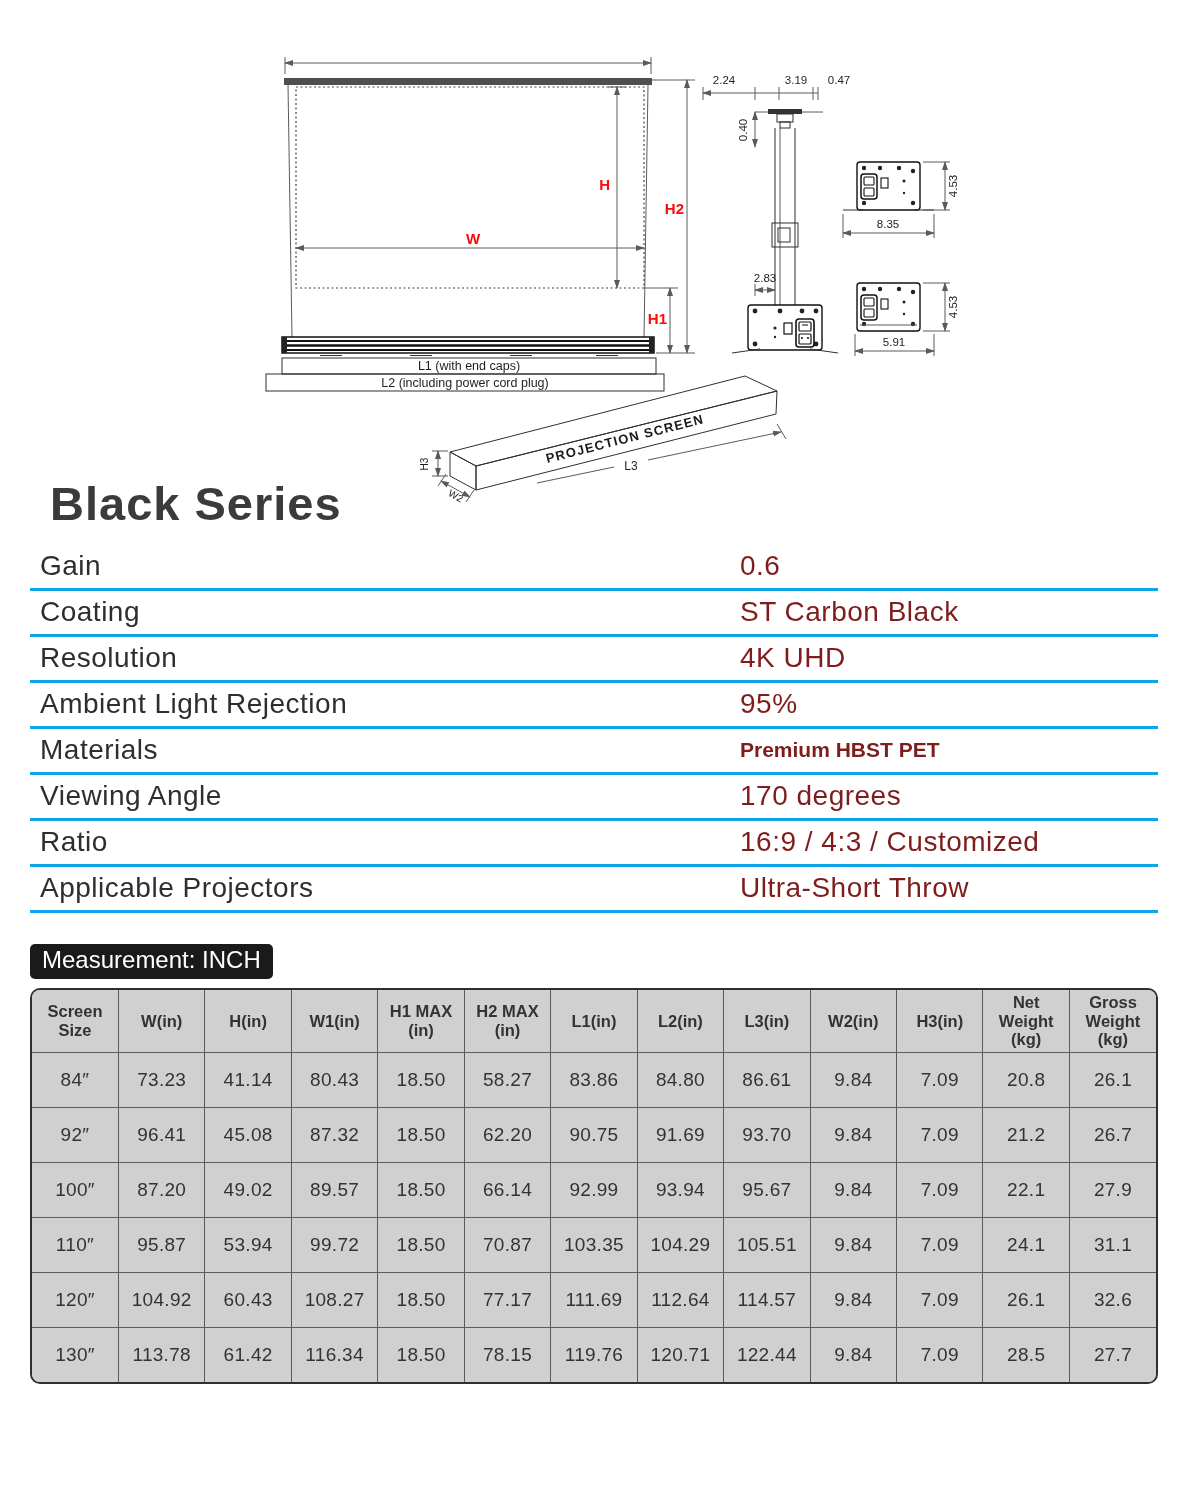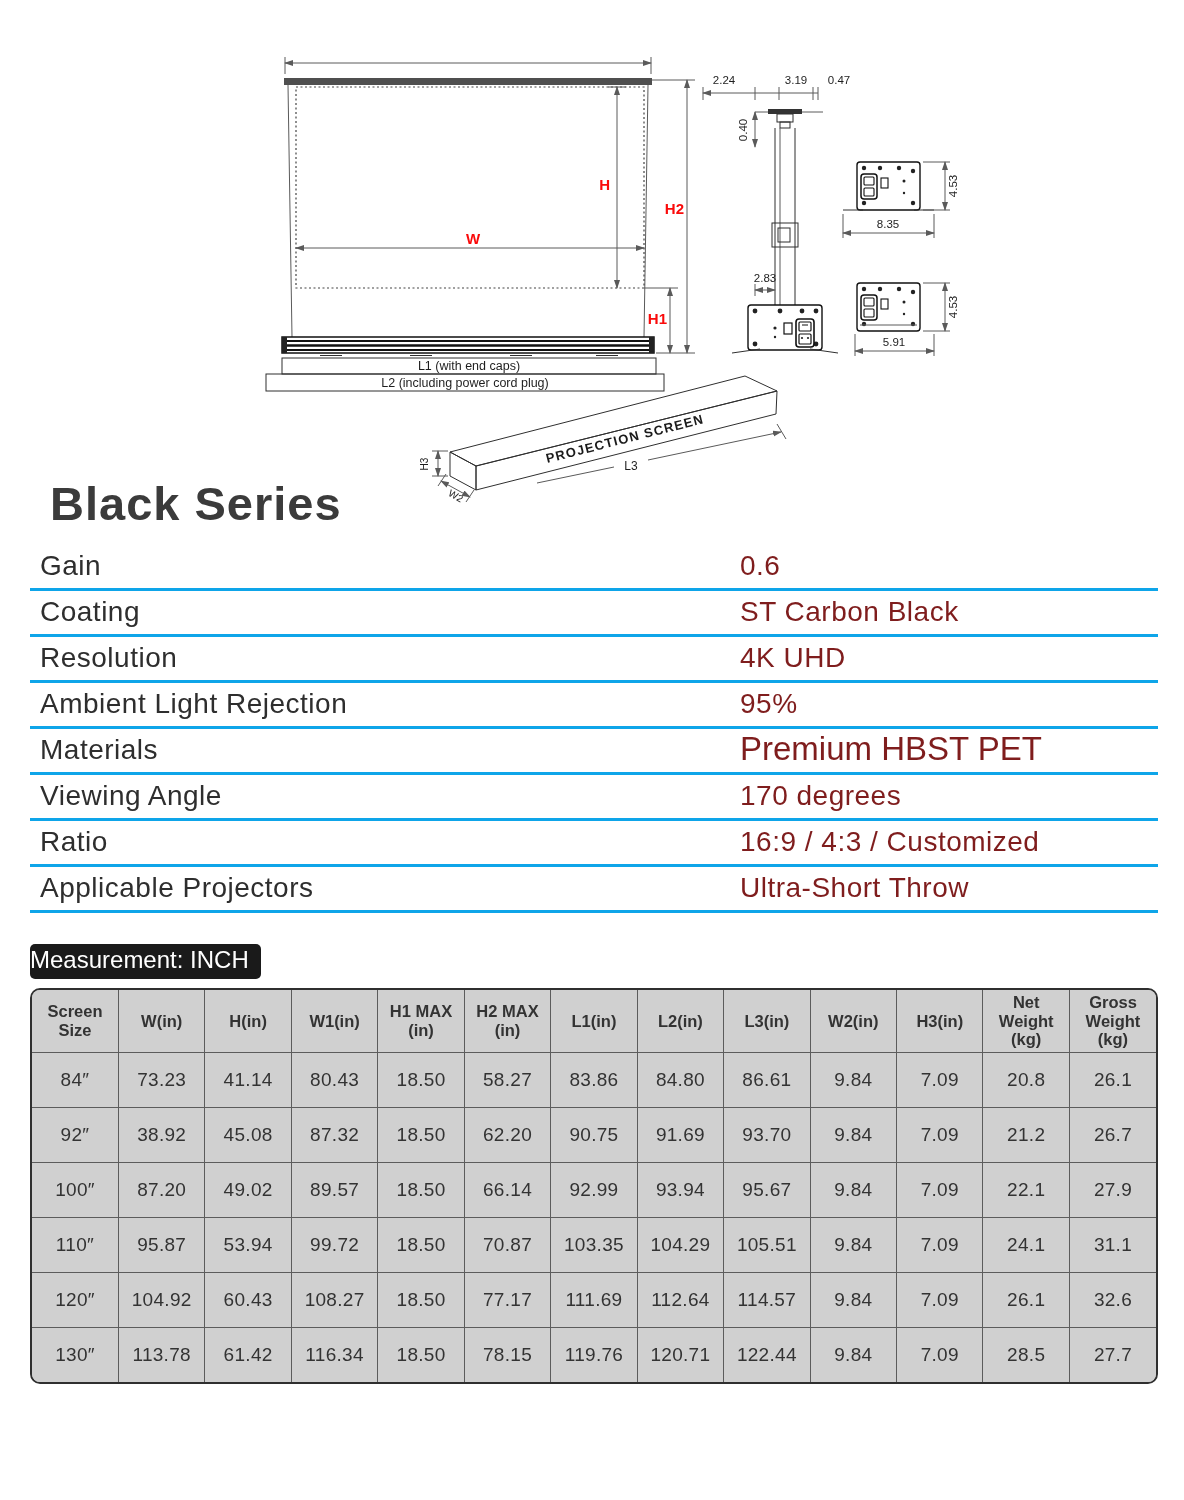--- a/index.html
+++ b/index.html
@@ -11,24 +11,24 @@
 
   .title { position:absolute; left:38px; top:476px; font-size:47px; font-weight:600;
            color:#3b3b3b; letter-spacing:1px;margin-left:12px; }
 
   .spec-list { position:absolute; left:30px; top:545px; width:1128px; }
   .spec-row  { position:relative; height:46px; border-bottom:3px solid #0ea5e9; }
   .spec-label { position:absolute; left:10px; top:50%; transform:translateY(-54%);
                 font-size:28px; color:#2e2e2e; letter-spacing:0.5px; white-space:nowrap; }
   .spec-value { position:absolute; left:710px; top:50%; transform:translateY(-54%);
                 font-size:28px; color:#7f1d1d; letter-spacing:0.5px; white-space:nowrap; }
-  .spec-value-alt { font-weight:400; font-size:33px; letter-spacing:0; }
+  .spec-value-alt { font-weight:700; font-size:21px; letter-spacing:0; }
 
   .badge { position:absolute; left:30px; top:944px; background:#1a1a1a; color:#ffffff;
-           font-size:24px; padding:2px 12px 5px 0; border-radius:5px; }
+           font-size:24px; padding:2px 12px 5px 12px; border-radius:5px; }
 
   .table-wrap { position:absolute; left:30px; top:988px; width:1128px;
                 border:2px solid #2f2f2f; border-radius:10px; overflow:hidden;
                 background:#d0d0d0; }
   table { width:100%; border-collapse:collapse; table-layout:fixed;padding-left:9px; }
   th, td { border:1.5px solid #5c5c5c; text-align:center; vertical-align:middle;
            background:#d0d0d0; color:#333333; }
   th { height:62px; font-size:16.5px; font-weight:700; line-height:1.12; padding:2px 1px; }
   td { height:55px; font-size:19px; letter-spacing:0.3px; font-weight:400; }
   tr:first-child th { border-top:none; }
@@ -313,21 +313,21 @@
             <td>83.86</td>
             <td>84.80</td>
             <td>86.61</td>
             <td>9.84</td>
             <td>7.09</td>
             <td>20.8</td>
             <td>26.1</td>
           </tr>
           <tr>
             <td>92″</td>
-            <td>38.92</td>
+            <td>96.41</td>
             <td>45.08</td>
             <td>87.32</td>
             <td>18.50</td>
             <td>62.20</td>
             <td>90.75</td>
             <td>91.69</td>
             <td>93.70</td>
             <td>9.84</td>
             <td>7.09</td>
             <td>21.2</td>

